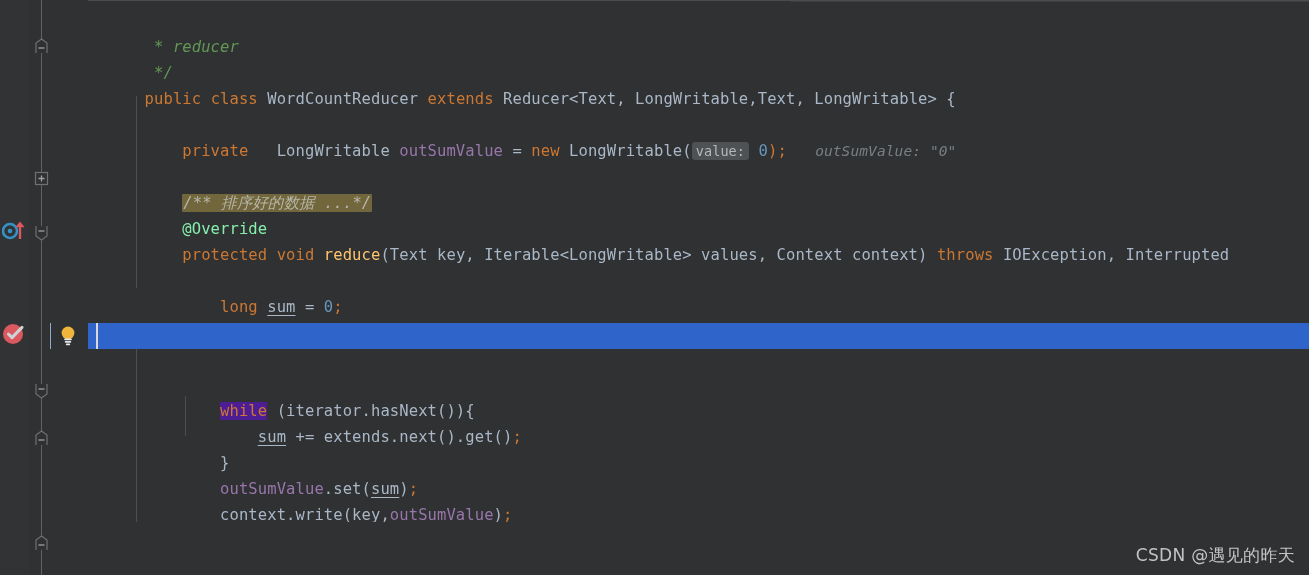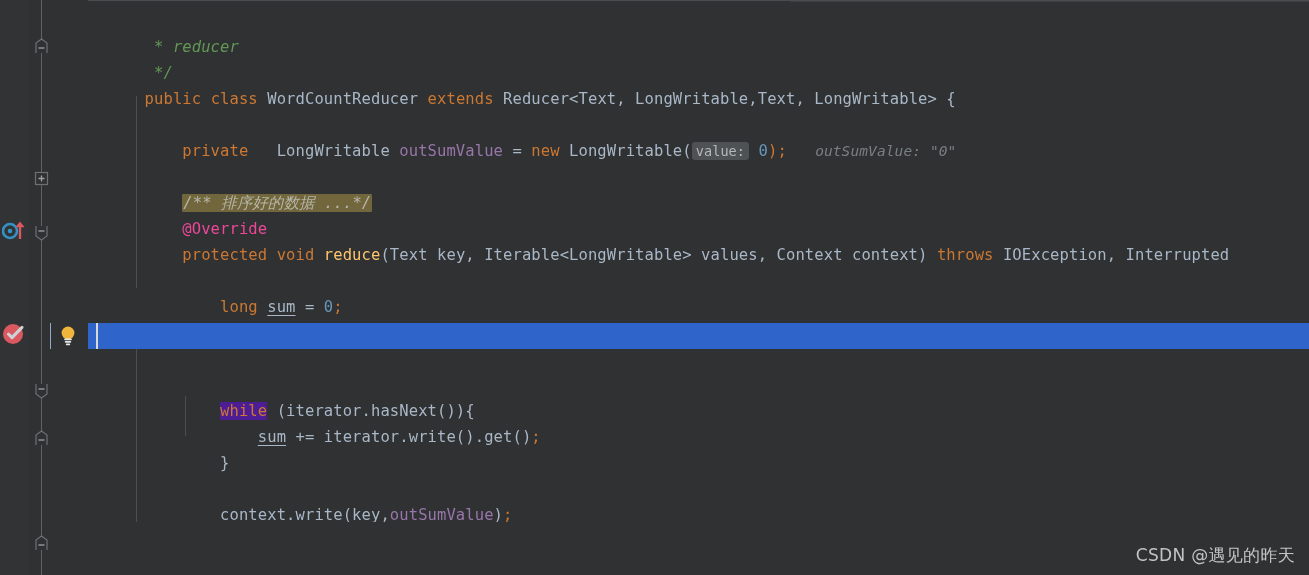--- a/index.html
+++ b/index.html
@@ -140,21 +140,21 @@
     z-index: 1;
   }
 
   
   .kw       { color: #cc7832; }          
   .type     { color: #a9b7c6; }
   .ident    { color: #a9b7c6; }
   .field    { color: #9876aa; }          
   .num      { color: #6897bb; }
   .cmt      { color: #629755; font-style: italic; }  
-  .annot    { color: #ec4899; }          
+  .annot    { color: #86efac; }          
   .punc     { color: #a9b7c6; }
   .semi     { color: #cc7832; }
   .brace    { color: #a9b7c6; }
   .methodname { color: #ffc66d; }
   .underline-var { text-decoration: underline; text-underline-offset: 3px; }
   .sel-text { color: #e6eef8; }
 
   
   .fold-chip {
     background: #72663d;
@@ -321,27 +321,30 @@
     <div class="line" style="top:268px;">
       <span class="punc">        </span><span class="kw">long</span><span class="punc"> </span><span class="ident underline-var">sum</span><span class="punc"> = </span><span class="num">0</span><span class="semi">;</span>
     </div>
 
 
     <div class="line" style="top:372px;">
       <span class="punc">        </span><span class="match-hl">while</span><span class="ident"> (iterator.hasNext()){</span>
     </div>
 
     <div class="line" style="top:398px;">
-      <span class="punc">            </span><span class="ident underline-var">sum</span><span class="punc"> </span><span class="ident">+= iterator.write().get()</span><span class="semi">;</span>
+      <span class="punc">            </span><span class="ident underline-var">sum</span><span class="punc"> </span><span class="ident">+= extends.next().get()</span><span class="semi">;</span>
     </div>
 
     <div class="line" style="top:424px;">
       <span class="punc">        </span><span class="brace">}</span>
     </div>
 
+    <div class="line" style="top:450px;">
+      <span class="punc">        </span><span class="field">outSumValue</span><span class="punc">.set(</span><span class="ident underline-var">sum</span><span class="punc">)</span><span class="semi">;</span>
+    </div>
 
     <div class="line" style="top:476px;">
       <span class="punc">        </span><span class="ident">context.write(key,</span><span class="field">outSumValue</span><span class="punc">)</span><span class="semi">;</span>
     </div>
 
     <div class="line" style="top:528px;">
       <span class="punc">    </span><span class="brace">}</span>
     </div>
 
     <div class="line" style="top:554px;">

